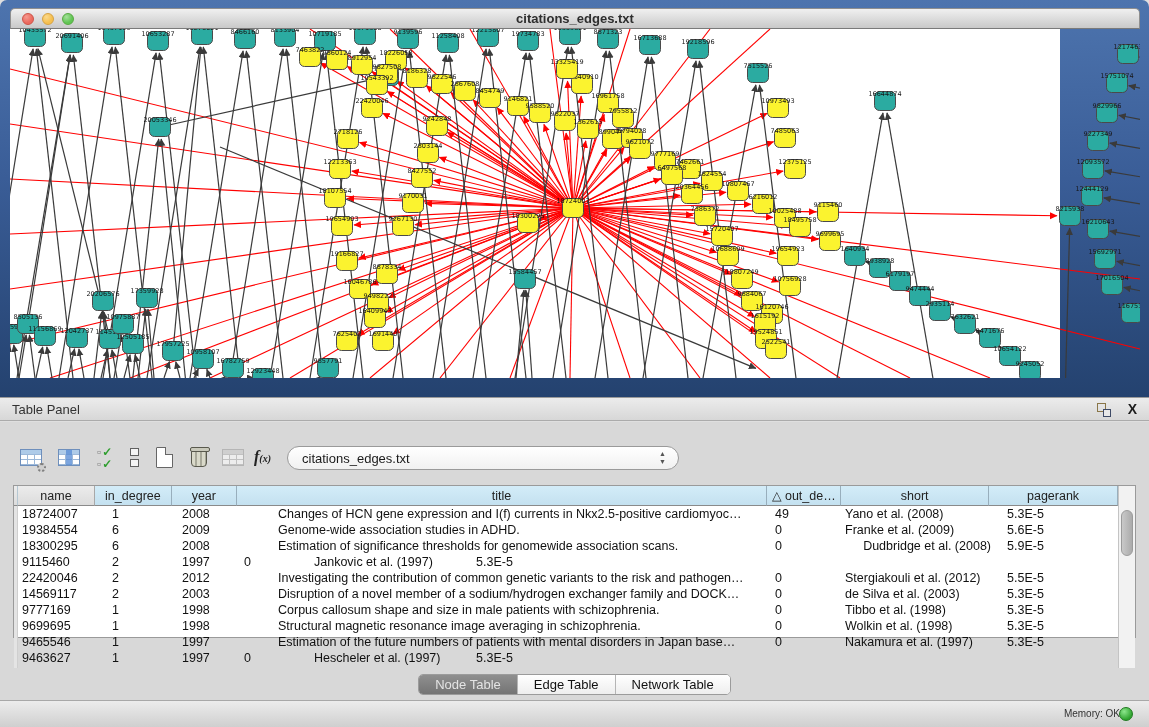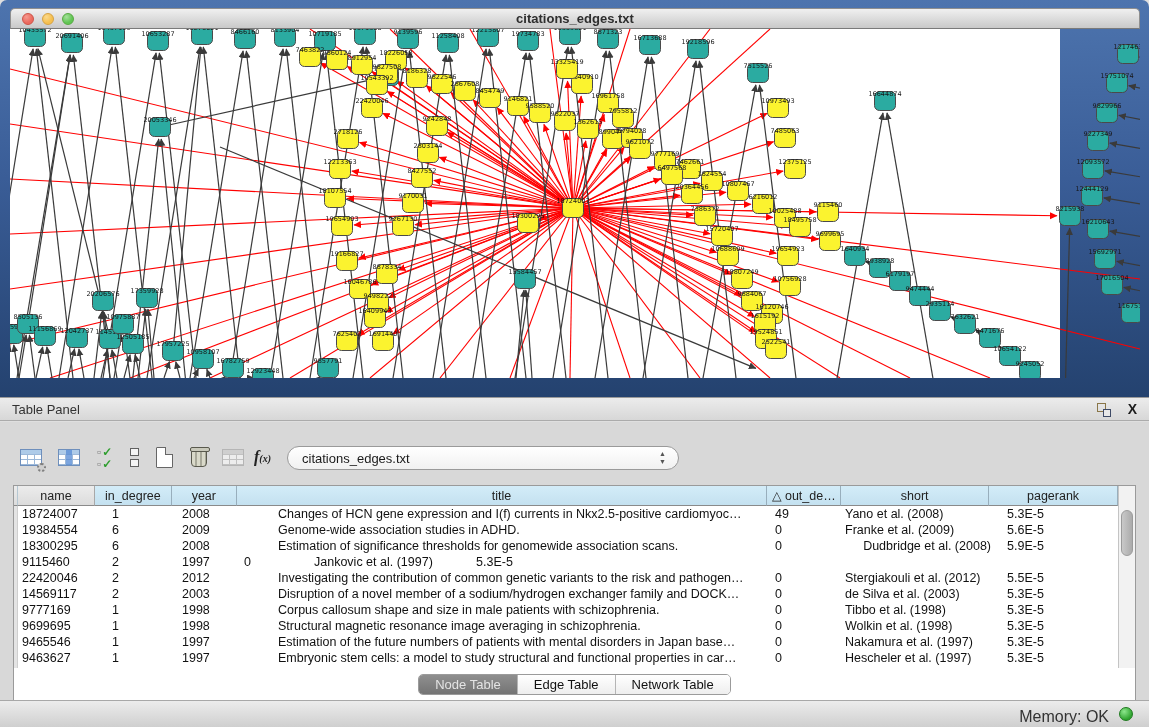--- a/index.html
+++ b/index.html
@@ -66,21 +66,21 @@
     background:#c9c9bb; border:1px solid #59594d; border-radius:2px; }
   .fx { position:absolute; left:2px; top:3px; font-family:Liberation Serif, serif;
     font-style:italic; font-weight:700; font-size:16px; color:#222; }
   .fx small { font-size:10px; font-weight:700; }
   .combo { position:absolute; left:287px; top:4px; width:392px; height:24px; background:linear-gradient(180deg,#ffffff,#f1f1f1);
     border:1px solid #9a9a9a; border-radius:12px; }
   .combo .val { position:absolute; left:14px; top:4px; font-size:13px; color:#1a1a1a; }
   .combo .steppers { position:absolute; right:12px; top:3px; font-size:7px; color:#555; line-height:8px; text-align:center; }
 
   
-  .dtable { position:absolute; left:13px; top:63px; width:1123px; height:216px;
+  .dtable { position:absolute; left:13px; top:63px; width:1123px; height:153px;
     background:#fff; border:1px solid #9a9a9a; }
   .thead { position:absolute; left:0; top:0; height:20px; display:flex; width:1104px; }
   .th { height:20px; line-height:20px; text-align:center; font-size:12.5px; color:#222;
     background:linear-gradient(180deg,#d3ecf8,#c4e1f0); border-right:1px solid #98aebc; border-bottom:1px solid #8a8a8a;
     overflow:hidden; white-space:nowrap; }
   .th.gray { background:linear-gradient(180deg,#ececec,#dcdcdc); border-right-color:#a8a8a8; }
   .gutter-h { width:4px; height:20px; background:linear-gradient(180deg,#ececec,#dcdcdc); border-right:1px solid #b5c7d2; border-bottom:1px solid #8a8a8a; }
   .gutter-b { position:absolute; left:0; top:20px; width:4px; height:162px; background:#e4e4e4; border-right:1px solid #cfcfcf; }
   .tbody { position:absolute; left:0; top:20px; width:1104px; }
   .trow { display:flex; height:16px; line-height:16px; font-size:12.5px; color:#111; white-space:nowrap; }
@@ -94,21 +94,21 @@
   .seg { display:inline-flex; border:1px solid #9b9b9b; border-radius:5px; overflow:hidden;
     background:#fff; height:21px; }
   .seg .tab { padding:0 16px; font-size:13px; line-height:20px; color:#111;
     background:linear-gradient(180deg,#ffffff,#eeeeee); border-right:1px solid #b5b5b5; }
   .seg .tab:last-child { border-right:none; }
   .seg .tab.sel { background:linear-gradient(180deg,#8f8f8f,#747474); color:#e4e4e4; }
 
   
   .statusbar { position:absolute; left:0; top:700px; width:1149px; height:27px;
     background:linear-gradient(180deg,#ececec,#cfcfcf); border-top:1px solid #a8a8a8; }
-  .mem-label { position:absolute; right:40px; top:7px; font-size:16px; color:#333; }
+  .mem-label { position:absolute; right:29px; top:7px; font-size:10px; color:#333; }
   .mem-dot { position:absolute; right:16px; top:6px; width:14px; height:14px; border-radius:50%;
     background:radial-gradient(circle at 35% 30%,#8ce68c,#2fa32f 70%); border:1px solid #1e7a1e; }
 </style>
 </head>
 <body>
 
 <div class="net-window">
   <div class="titlebar">
     <span class="tl red"></span>
     <span class="tl yel"></span>
@@ -712,21 +712,20 @@
           <div class="td" style="width: 531px; flex: 0 0 531px; padding-left: 40px;">Estimation of the future numbers of patients with mental disorders in Japan base…</div>
           <div class="td" style="width: 74px; flex: 0 0 74px; padding-left: 6px;">0</div>
           <div class="td" style="width: 148px; flex: 0 0 148px; padding-left: 2px;">Nakamura et al. (1997)</div>
           <div class="td" style="width: 129px; flex: 0 0 129px; padding-left: 16px;">5.3E-5</div>
         </div>
         <div class="trow">
           <div style="width: 5px; flex: 0 0 5px;"></div>
           <div class="td" style="width: 77px; flex: 0 0 77px; padding-left: 3px;">9463627</div>
           <div class="td" style="width: 77px; flex: 0 0 77px; padding-left: 16px;">1</div>
           <div class="td" style="width: 65px; flex: 0 0 65px; padding-left: 9px;">1997</div>
-          <div class="td" style="width: 531px; flex: 0 0 531px; padding-left: 40px;">Embryonic stem cells: a model to study structural and functional properties in car…</div>
           <div class="td" style="width: 74px; flex: 0 0 74px; padding-left: 6px;">0</div>
           <div class="td" style="width: 148px; flex: 0 0 148px; padding-left: 2px;">Hescheler et al. (1997)</div>
           <div class="td" style="width: 129px; flex: 0 0 129px; padding-left: 16px;">5.3E-5</div>
         </div>
       </div>
     <div class="vscroll">
         <div class="vthumb"></div>
       </div>
   </div>
 

